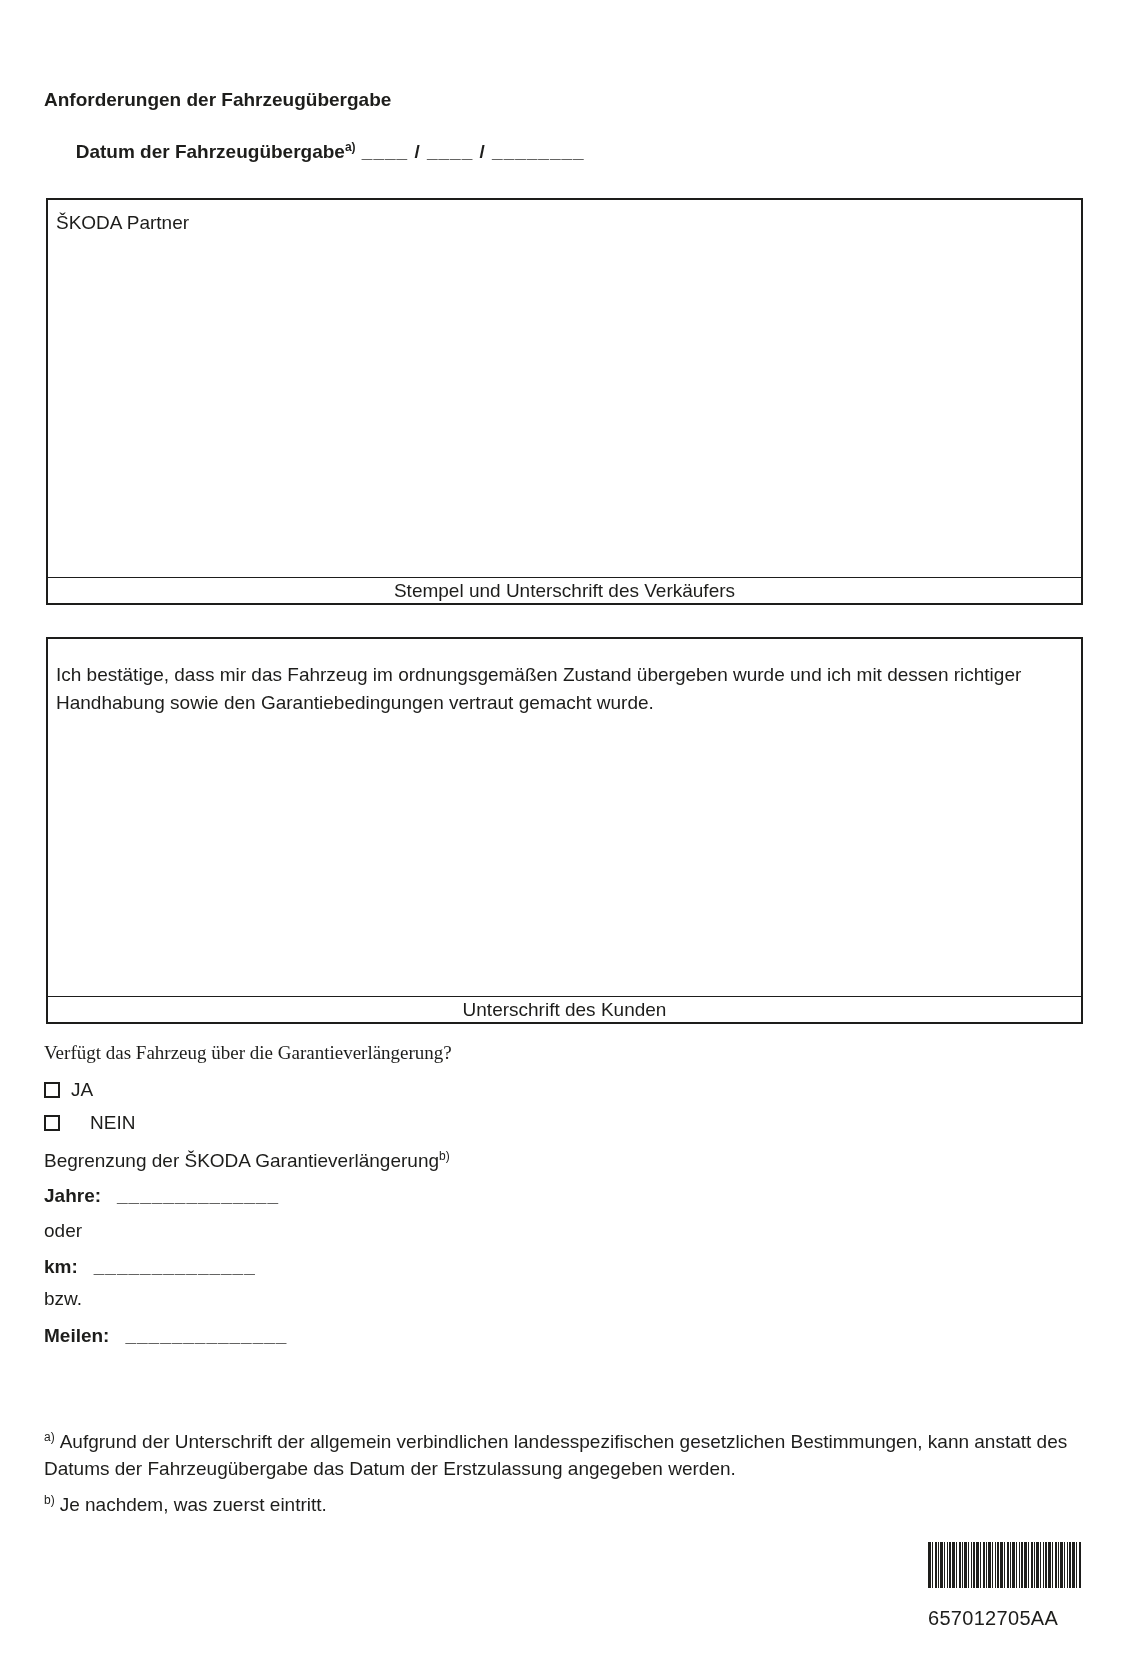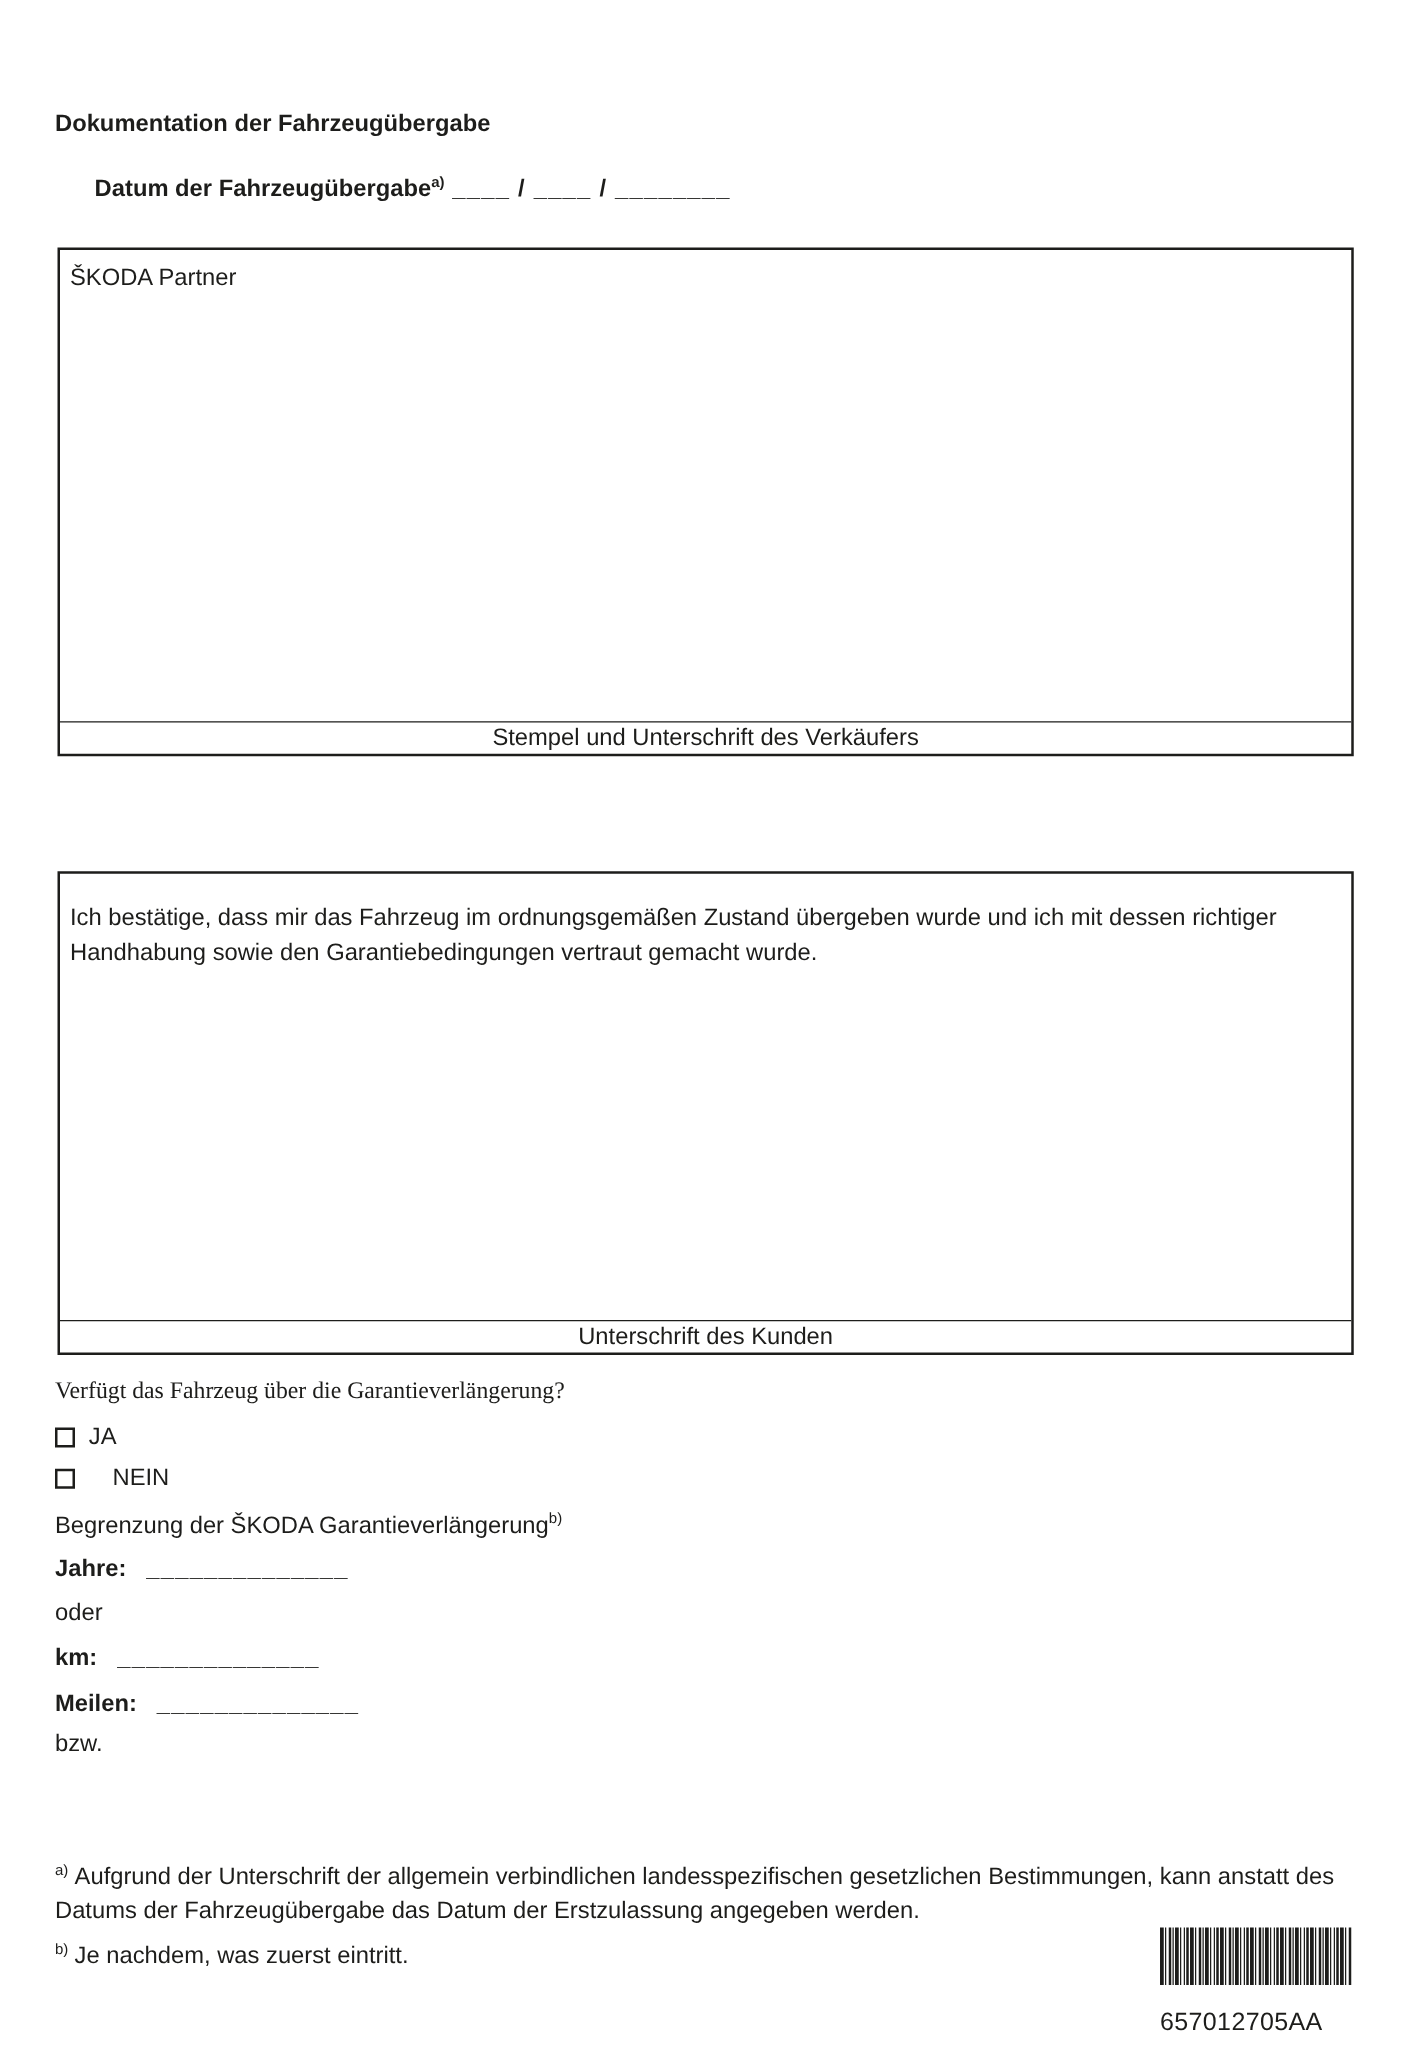--- a/index.html
+++ b/index.html
@@ -23,21 +23,21 @@
   .h-line{font-weight:700;line-height:26px;white-space:pre;}
   .blank{white-space:pre;letter-spacing:1px;}
 
   .box{
     width:1037px;
     margin-left:2px;
     border:2px solid var(--border);
     display:flex;flex-direction:column;
   }
   .box-seller{height:407px;margin-top:7px;}
-  .box-customer{height:387px;margin-top:92px;}
+  .box-customer{height:387px;margin-top:32px;}
   .box-body{flex:1;padding:12px 8px;}
   .box-body-customer{flex:1;padding:22px 8px 0 8px;}
   .box-body-customer p{line-height:28px;}
   .box-caption{
     border-top:1.5px solid var(--border);
     height:26px;flex:0 0 26px;
     display:flex;align-items:center;justify-content:center;
     line-height:26px;
   }
 
@@ -71,21 +71,21 @@
   .barcode{display:flex;align-items:stretch;height:46px;}
   .barcode .bar{background:var(--text);height:46px;flex:0 0 auto;}
   .barcode-number{margin-top:21px;font-size:20px;line-height:18px;letter-spacing:0.3px;}
 </style>
 </head>
 <body>
 
 <div class="page">
   <div class="content">
 
-    <div class="h-line">Dokumentation der Fahrzeugübergabe</div>
+    <div class="h-line">Anforderungen der Fahrzeugübergabe</div>
 
     <div class="h-line">
       <span>Datum der Fahrzeugübergabe</span><sup>a)</sup><span class="blank"> ____ / ____ / ________</span>
     </div>
 
     <section class="box box-seller">
       <div class="box-body">
         <div>ŠKODA Partner</div>
       </div>
       <div class="box-caption">Stempel und Unterschrift des Verkäufers</div>
@@ -117,25 +117,25 @@
     <div class="field-row row-jahre">
       <span class="field-label">Jahre:</span><span class="blank">______________</span>
     </div>
 
     <div class="field-row row-oder">oder</div>
 
     <div class="field-row row-km">
       <span class="field-label">km:</span><span class="blank">______________</span>
     </div>
 
+    <div class="field-row row-bzw">bzw.</div>
+
     <div class="field-row row-meilen">
       <span class="field-label">Meilen:</span><span class="blank">______________</span>
     </div>
-
-    <div class="field-row row-bzw">bzw.</div>
 
     <div class="footnotes">
       <div class="footnote">
         <sup>a)</sup><span>Aufgrund der Unterschrift der allgemein verbindlichen landesspezifischen gesetzlichen Bestimmungen, kann anstatt des Datums der Fahrzeugübergabe das Datum der Erstzulassung angegeben werden.</span>
       </div>
       <div class="footnote">
         <sup>b)</sup><span>Je nachdem, was zuerst eintritt.</span>
       </div>
     </div>
 

